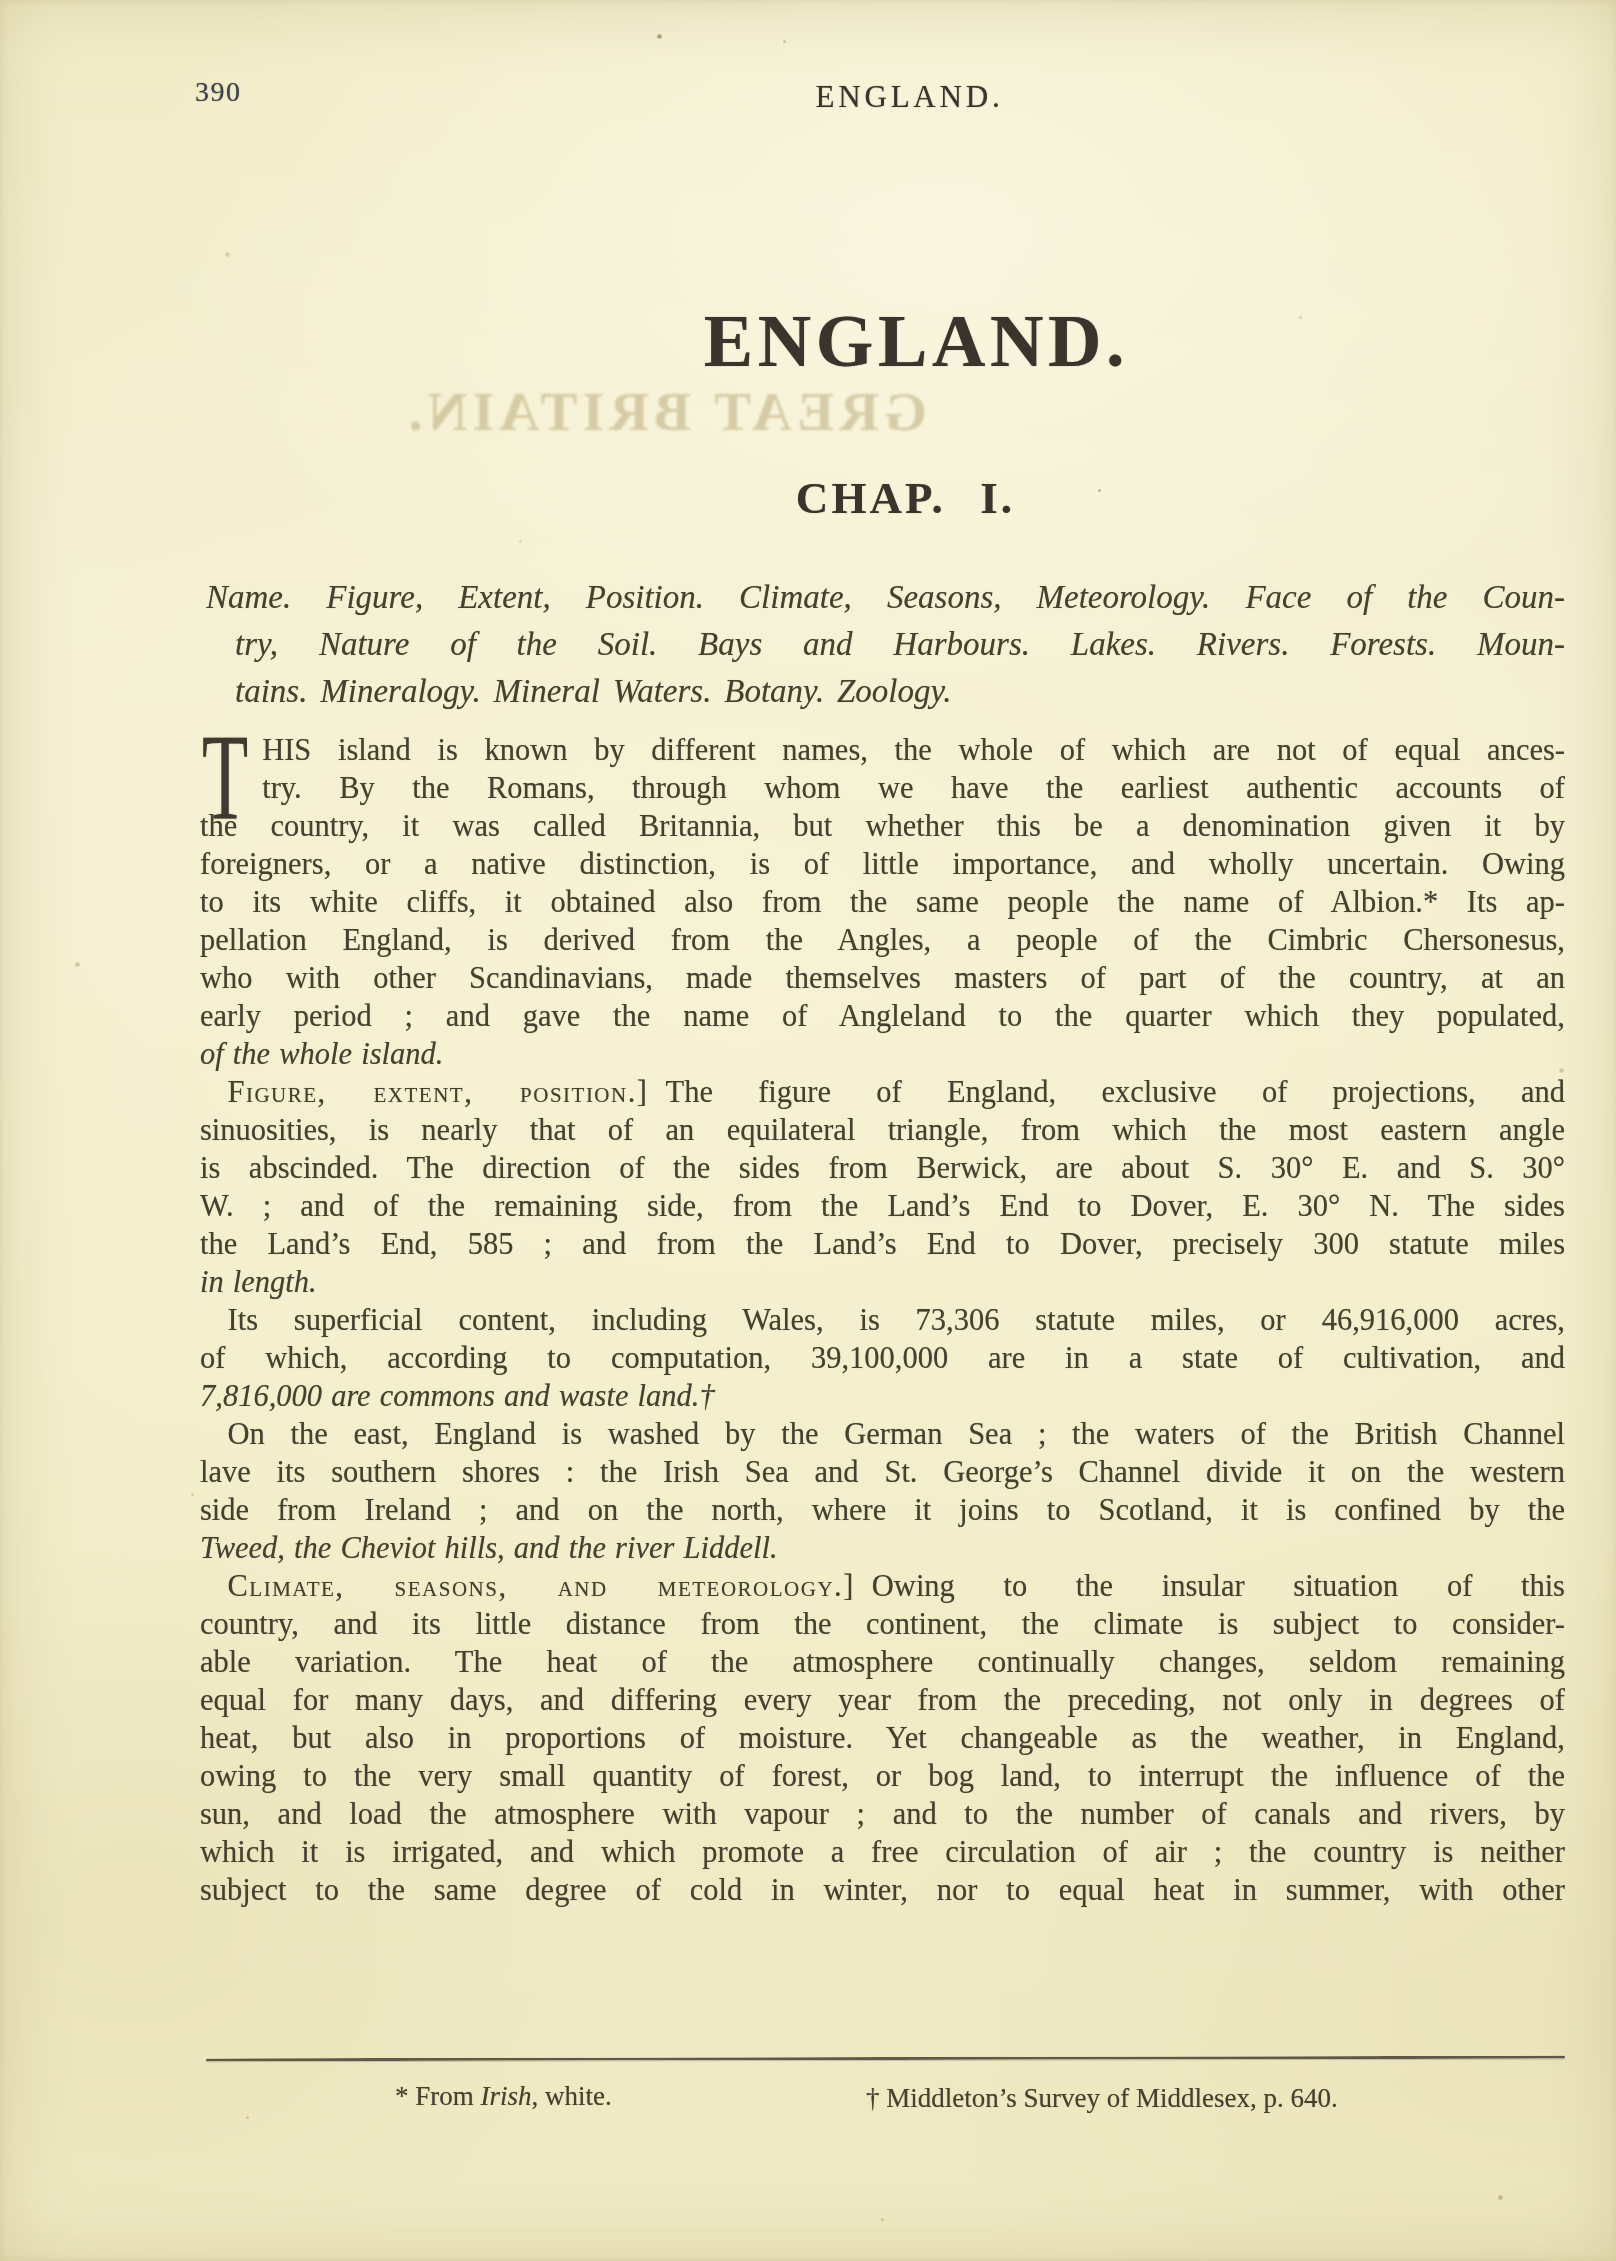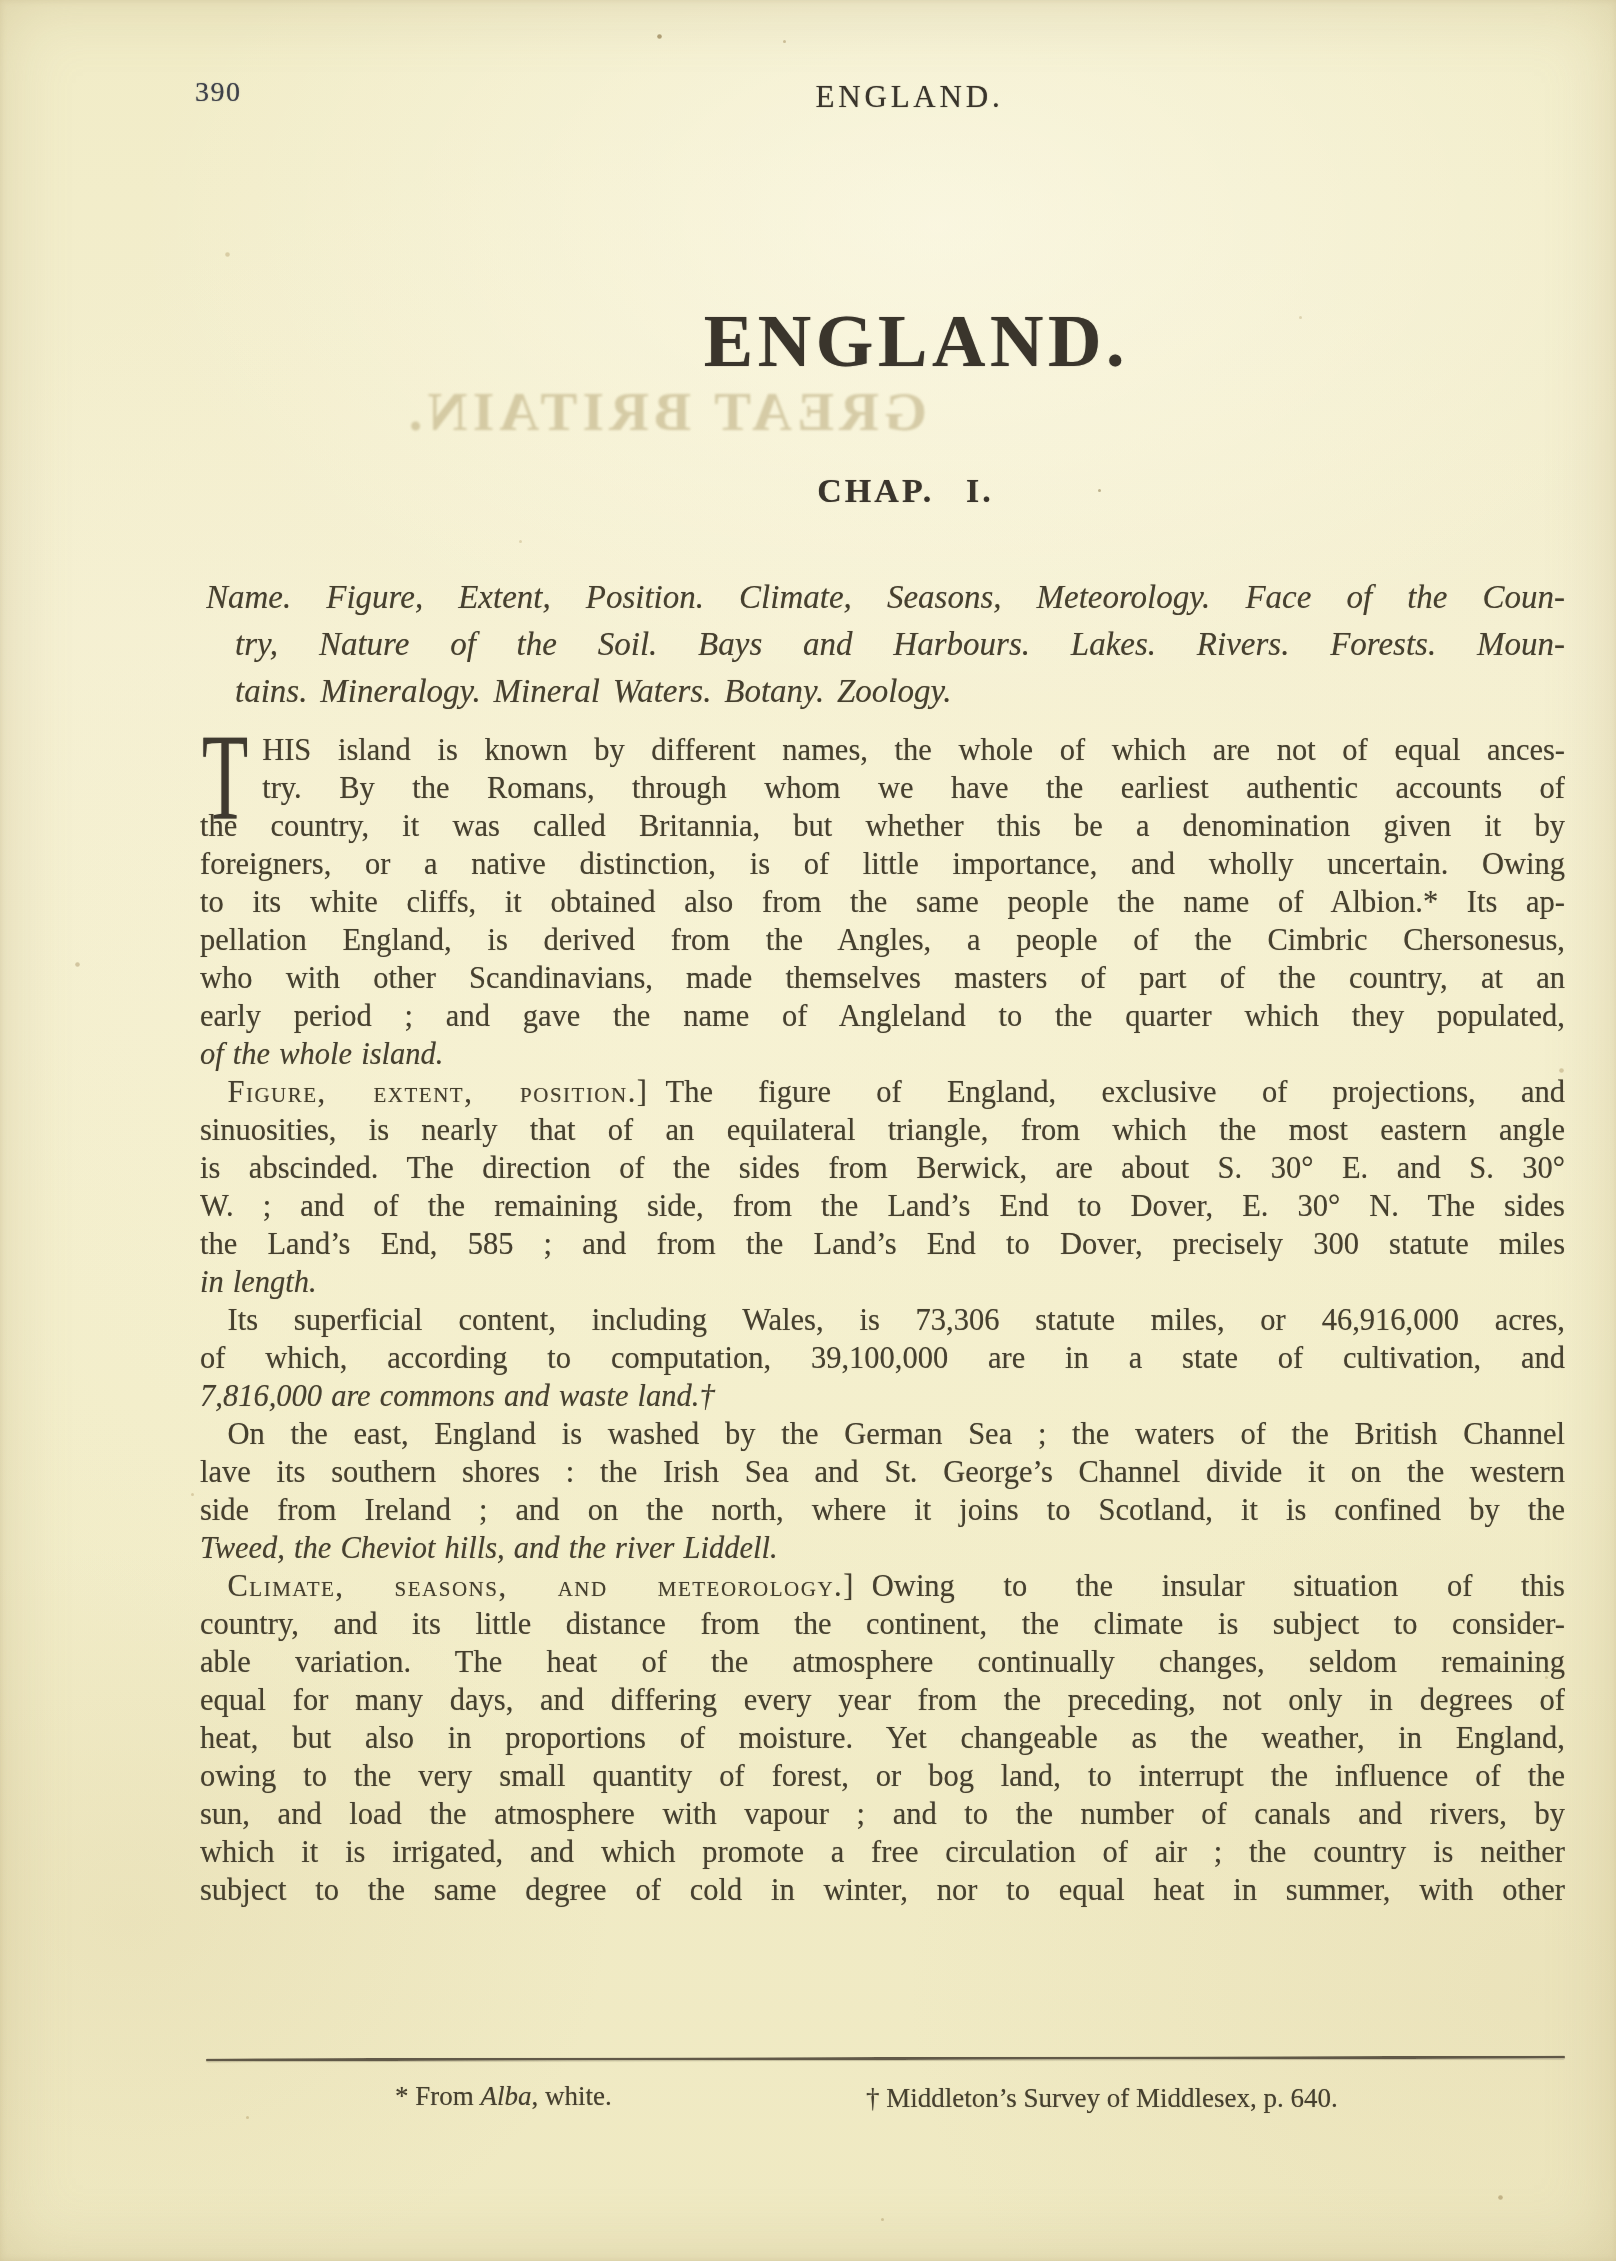--- a/index.html
+++ b/index.html
@@ -61,21 +61,21 @@
     color:var(--ghost);filter:blur(1px);
     text-align:center;white-space:nowrap;
   }
   .title{
     position:absolute;left:234px;top:299px;width:1365px;margin:0;
     text-align:center;font-size:74px;font-weight:bold;letter-spacing:4.6px;
     color:var(--ink-dark);text-shadow:0 0 1.1px rgba(50,46,38,.55);
   }
   .chap{
     position:absolute;left:223px;top:472px;width:1365px;margin:0;
-    text-align:center;font-size:34px;font-weight:bold;letter-spacing:3.1px;word-spacing:20px;
+    text-align:center;font-size:45px;font-weight:bold;letter-spacing:3.1px;word-spacing:20px;
     color:var(--ink-dark);text-shadow:0 0 0.9px rgba(50,46,38,.5);
   }
   .summary{
     position:absolute;left:206px;top:574px;width:1359px;
     font-style:italic;font-size:33px;
     text-shadow:0 0 0.8px rgba(70,60,45,.45);
   }
   .sum-line{
     height:47px;line-height:47px;overflow:hidden;
     text-align:justify;text-align-last:justify;word-spacing:4.6px;
@@ -177,17 +177,17 @@
         <div class="line">owing to the very small quantity of forest, or bog land, to interrupt the influence of the</div>
         <div class="line">sun, and load the atmosphere with vapour ; and to the number of canals and rivers, by</div>
         <div class="line">which it is irrigated, and which promote a free circulation of air ; the country is neither</div>
         <div class="line">subject to the same degree of cold in winter, nor to equal heat in summer, with other</div>
       </div>
     </div>
 
   <div class="fnrule"></div>
 
   <div class="footnotes">
-    <div class="fn-left"><span>*</span> <span>From</span> <i>Alba</i><span>, white.</span></div>
+    <div class="fn-left"><span>*</span> <span>From</span> <i>Irish</i><span>, white.</span></div>
     <div class="fn-right">† Middleton’s Survey of Middlesex, p. 640.</div>
   </div>
 </div>
 
 
 </body></html>

